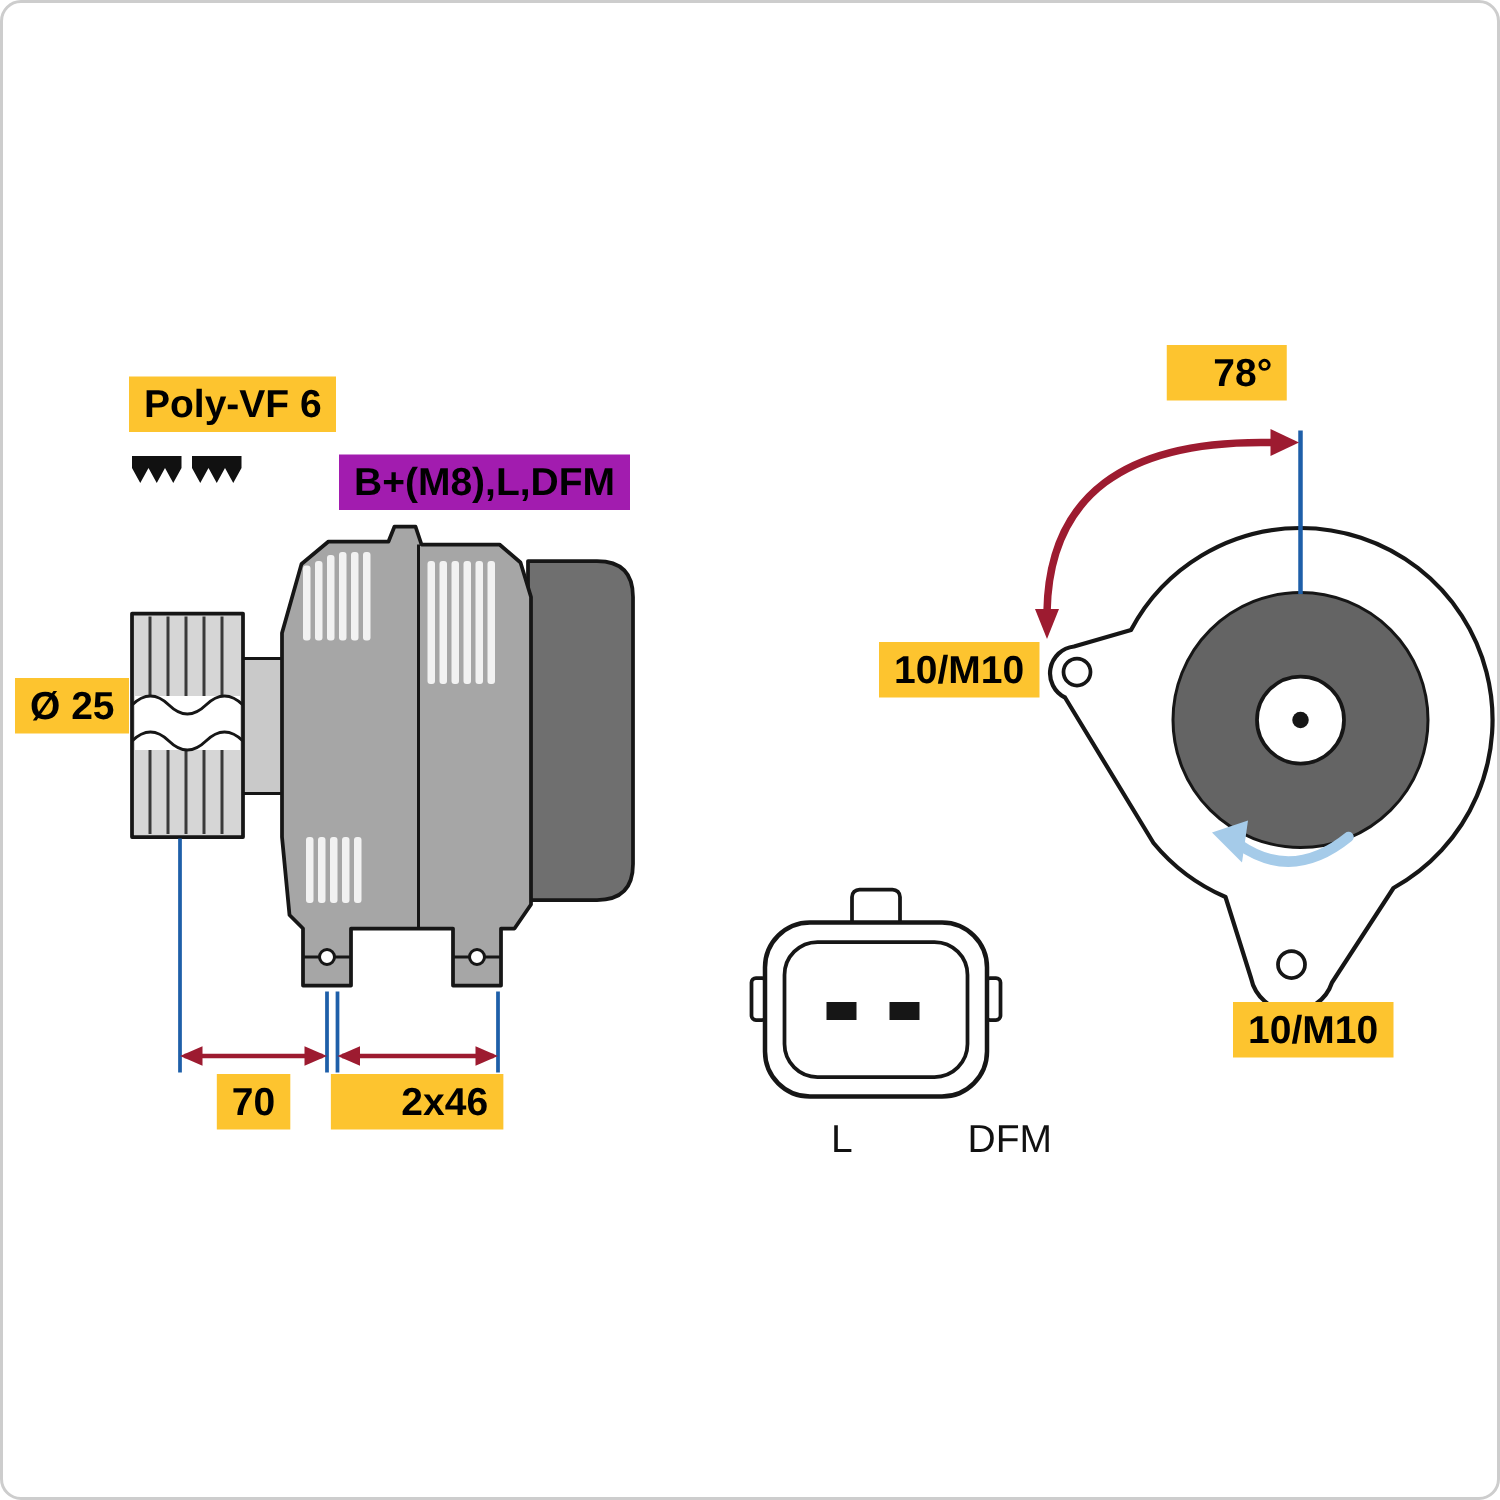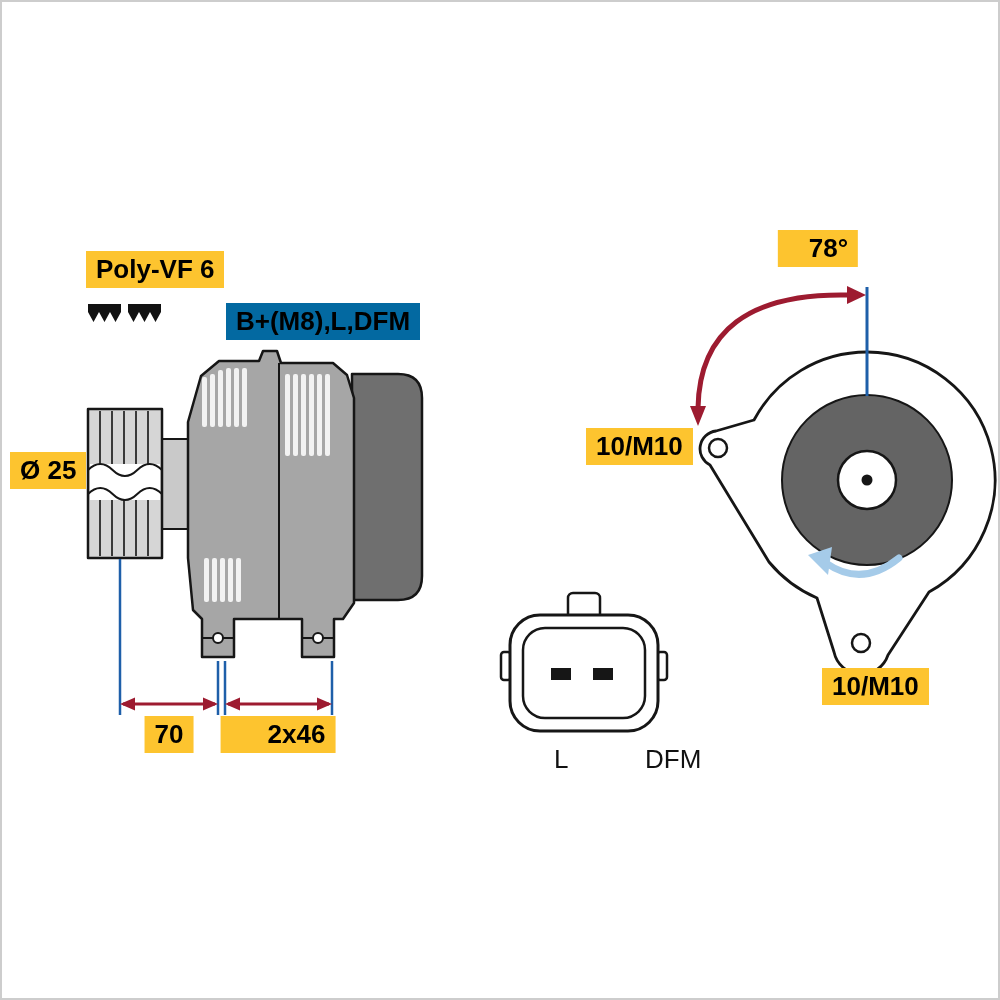--- a/index.html
+++ b/index.html
@@ -1,27 +1,27 @@
 <!DOCTYPE html>
 <html><head>
 <meta charset="utf-8">
 <style>
   html,body{margin:0;padding:0;background:#fff;}
   .canvas{
     position:relative;width:1000px;height:1000px;background:#ffffff;
-    border:2px solid #cdcdcd;border-radius:0;box-sizing:border-box;
+    border:2px solid #cdcdcd;border-radius:14px;box-sizing:border-box;
     font-family:"Liberation Sans", sans-serif;overflow:hidden;
   }
   svg{position:absolute;left:0;top:0;}
   .lbl{
     position:absolute;font-weight:bold;font-size:26px;color:#000;
     padding:4px 10px;line-height:1.1;white-space:nowrap;
   }
   .lbl.yellow{background:#fdc42f;}
-  .lbl.blue{background:#0369a1;}
+  .lbl.blue{background:#a21caf;}
   .lbl.center{transform:translateX(-50%);}
   .pin-label{
     position:absolute;font-size:26px;font-weight:400;color:#111;white-space:nowrap;
   }
 </style>
 </head>
 <body>
 
 <div class="canvas">
 

